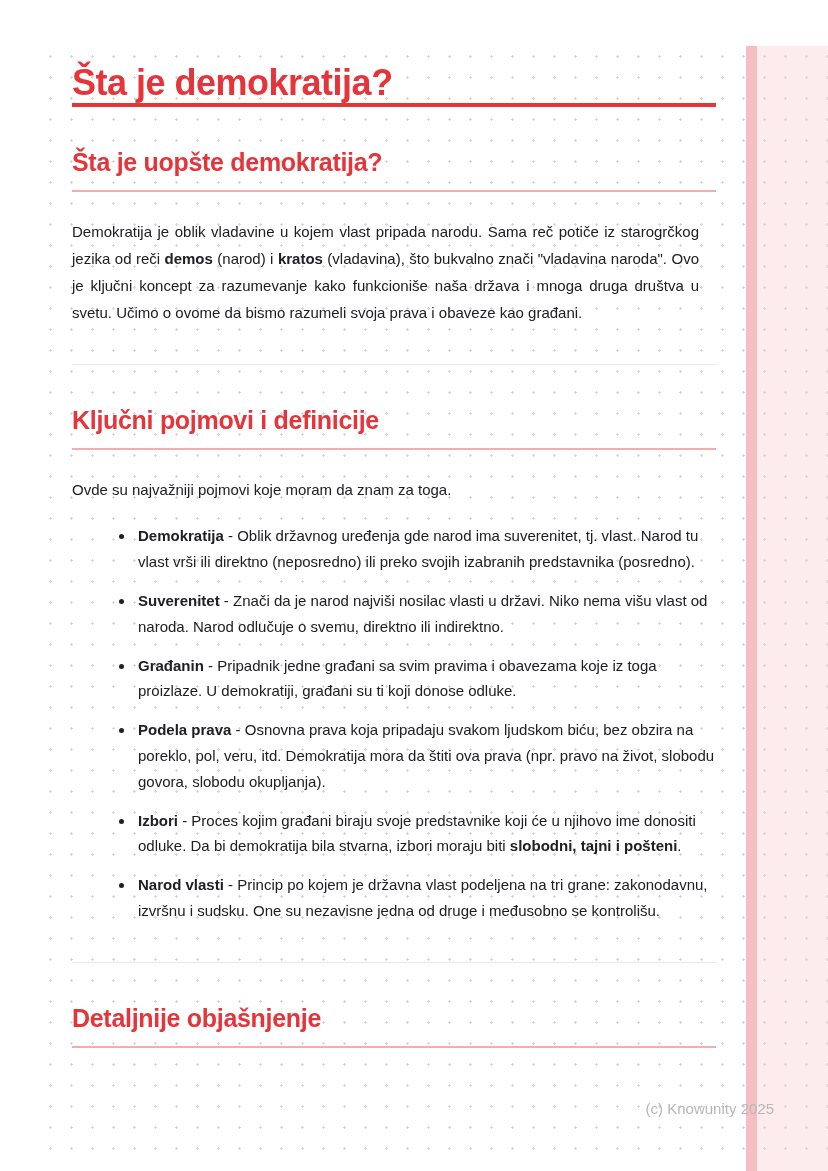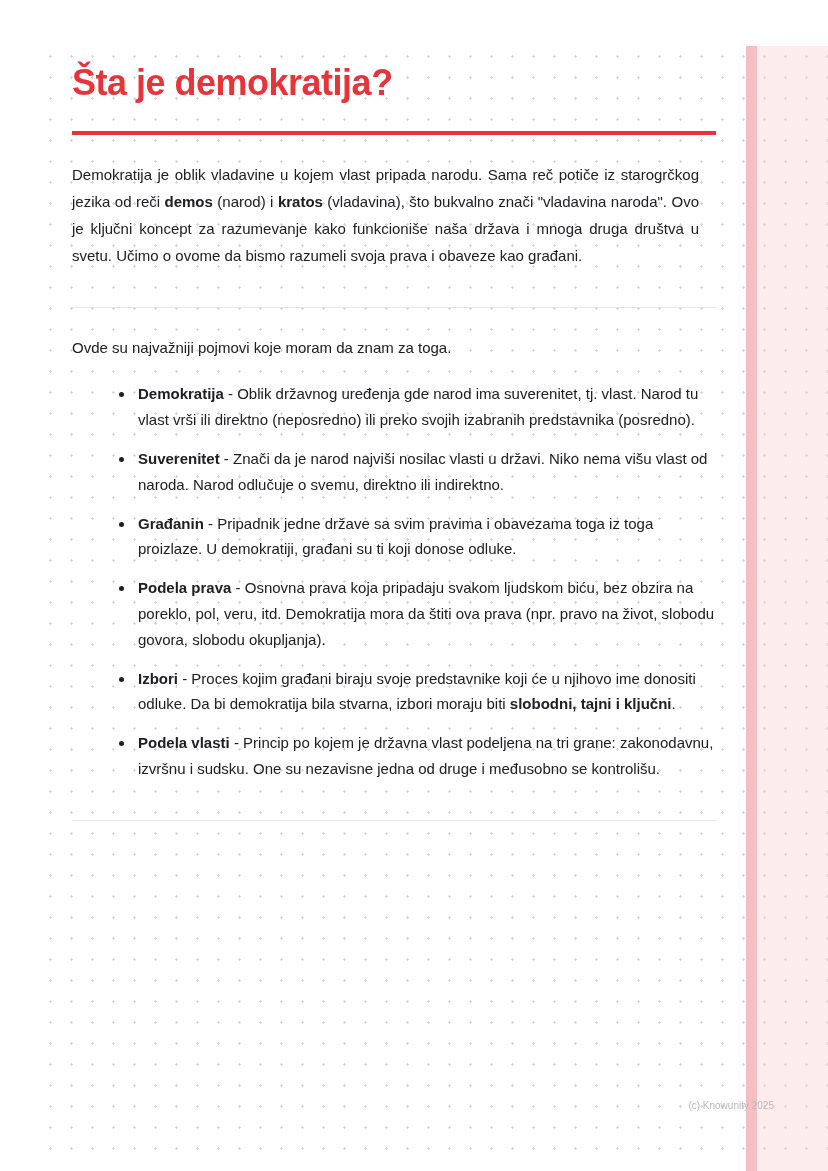--- a/index.html
+++ b/index.html
@@ -44,21 +44,20 @@
     z-index: 3;
   }
 
   h1.page-title {
     margin: 0;
     font-size: 36px;
     line-height: 1.15;
     font-weight: 800;
     letter-spacing: -0.5px;
     color: #e5343a;
-    padding-bottom: 28px;
     border-bottom: 4px solid #e5343a;
   }
 
   h2.section-heading {
     margin: 40px 0 0 0;
     font-size: 25px;
     line-height: 1.2;
     font-weight: 800;
     letter-spacing: -0.3px;
     color: #e5343a;
@@ -89,71 +88,76 @@
     margin-bottom: 13px;
     padding-left: 3px;
     margin-left: 39px;
   }
   .b { font-weight: 700; }
 
   .footer-credit {
     position: absolute;
     right: 54px;
     top: 1100px;
-    font-size: 10px;
+    font-size: 15px;
     color: #b7b7bb;
     z-index: 4;
   }
 </style>
 </head>
 <body>
 
 <div class="page">
 
   <div class="dot-grid"></div>
   <div class="margin-tint"></div>
   <div class="margin-stripe"></div>
 
   <div class="content">
 
     <h1 class="page-title">Šta je demokratija?</h1>
 
     <section>
+      <h2 class="section-heading">Šta je uopšte demokratija?</h2>
       <p class="body-text justified">
         <span>Demokratija je oblik vladavine u kojem vlast pripada narodu. Sama reč potiče iz starogrčkog jezika od reči </span><span class="b">demos</span><span> (narod) i </span><span class="b">kratos</span><span> (vladavina), što bukvalno znači "vladavina naroda". Ovo je ključni koncept za razumevanje kako funkcioniše naša država i mnoga druga društva u svetu. Učimo o ovome da bismo razumeli svoja prava i obaveze kao građani.</span>
       </p>
     </section>
 
     <hr class="section-divider">
 
     <section>
+      <h2 class="section-heading">Ključni pojmovi i definicije</h2>
       <p class="body-text">Ovde su najvažniji pojmovi koje moram da znam za toga.</p>
 
       <ul class="term-list">
         <li>
           <span class="b">Demokratija</span><span> - Oblik državnog uređenja gde narod ima suverenitet, tj. vlast. Narod tu vlast vrši ili direktno (neposredno) ili preko svojih izabranih predstavnika (posredno).</span>
         </li>
         <li>
           <span class="b">Suverenitet</span><span> - Znači da je narod najviši nosilac vlasti u državi. Niko nema višu vlast od naroda. Narod odlučuje o svemu, direktno ili indirektno.</span>
         </li>
         <li>
-          <span class="b">Građanin</span><span> - Pripadnik jedne države sa svim pravima i obavezama toga iz toga proizlaze. U demokratiji, građani su ti koji donose odluke.</span>
+          <span class="b">Građanin</span><span> - Pripadnik jedne građani sa svim pravima i obavezama koje iz toga proizlaze. U demokratiji, građani su ti koji donose odluke.</span>
         </li>
         <li>
           <span class="b">Podela prava</span><span> - Osnovna prava koja pripadaju svakom ljudskom biću, bez obzira na poreklo, pol, veru, itd. Demokratija mora da štiti ova prava (npr. pravo na život, slobodu govora, slobodu okupljanja).</span>
         </li>
         <li>
-          <span class="b">Izbori</span><span> - Proces kojim građani biraju svoje predstavnike koji će u njihovo ime donositi odluke. Da bi demokratija bila stvarna, izbori moraju biti </span><span class="b">slobodni, tajni i ključni</span><span>.</span>
+          <span class="b">Izbori</span><span> - Proces kojim građani biraju svoje predstavnike koji će u njihovo ime donositi odluke. Da bi demokratija bila stvarna, izbori moraju biti </span><span class="b">slobodni, tajni i pošteni</span><span>.</span>
         </li>
         <li>
-          <span class="b">Podela vlasti</span><span> - Princip po kojem je državna vlast podeljena na tri grane: zakonodavnu, izvršnu i sudsku. One su nezavisne jedna od druge i međusobno se kontrolišu.</span>
+          <span class="b">Narod vlasti</span><span> - Princip po kojem je državna vlast podeljena na tri grane: zakonodavnu, izvršnu i sudsku. One su nezavisne jedna od druge i međusobno se kontrolišu.</span>
         </li>
       </ul>
     </section>
 
     <hr class="section-divider">
 
+    <section>
+      <h2 class="section-heading">Detaljnije objašnjenje</h2>
+    </section>
 
   </div>
 
   <div class="footer-credit">(c) Knowunity 2025</div>
 
 </div>
 
 </body></html>

